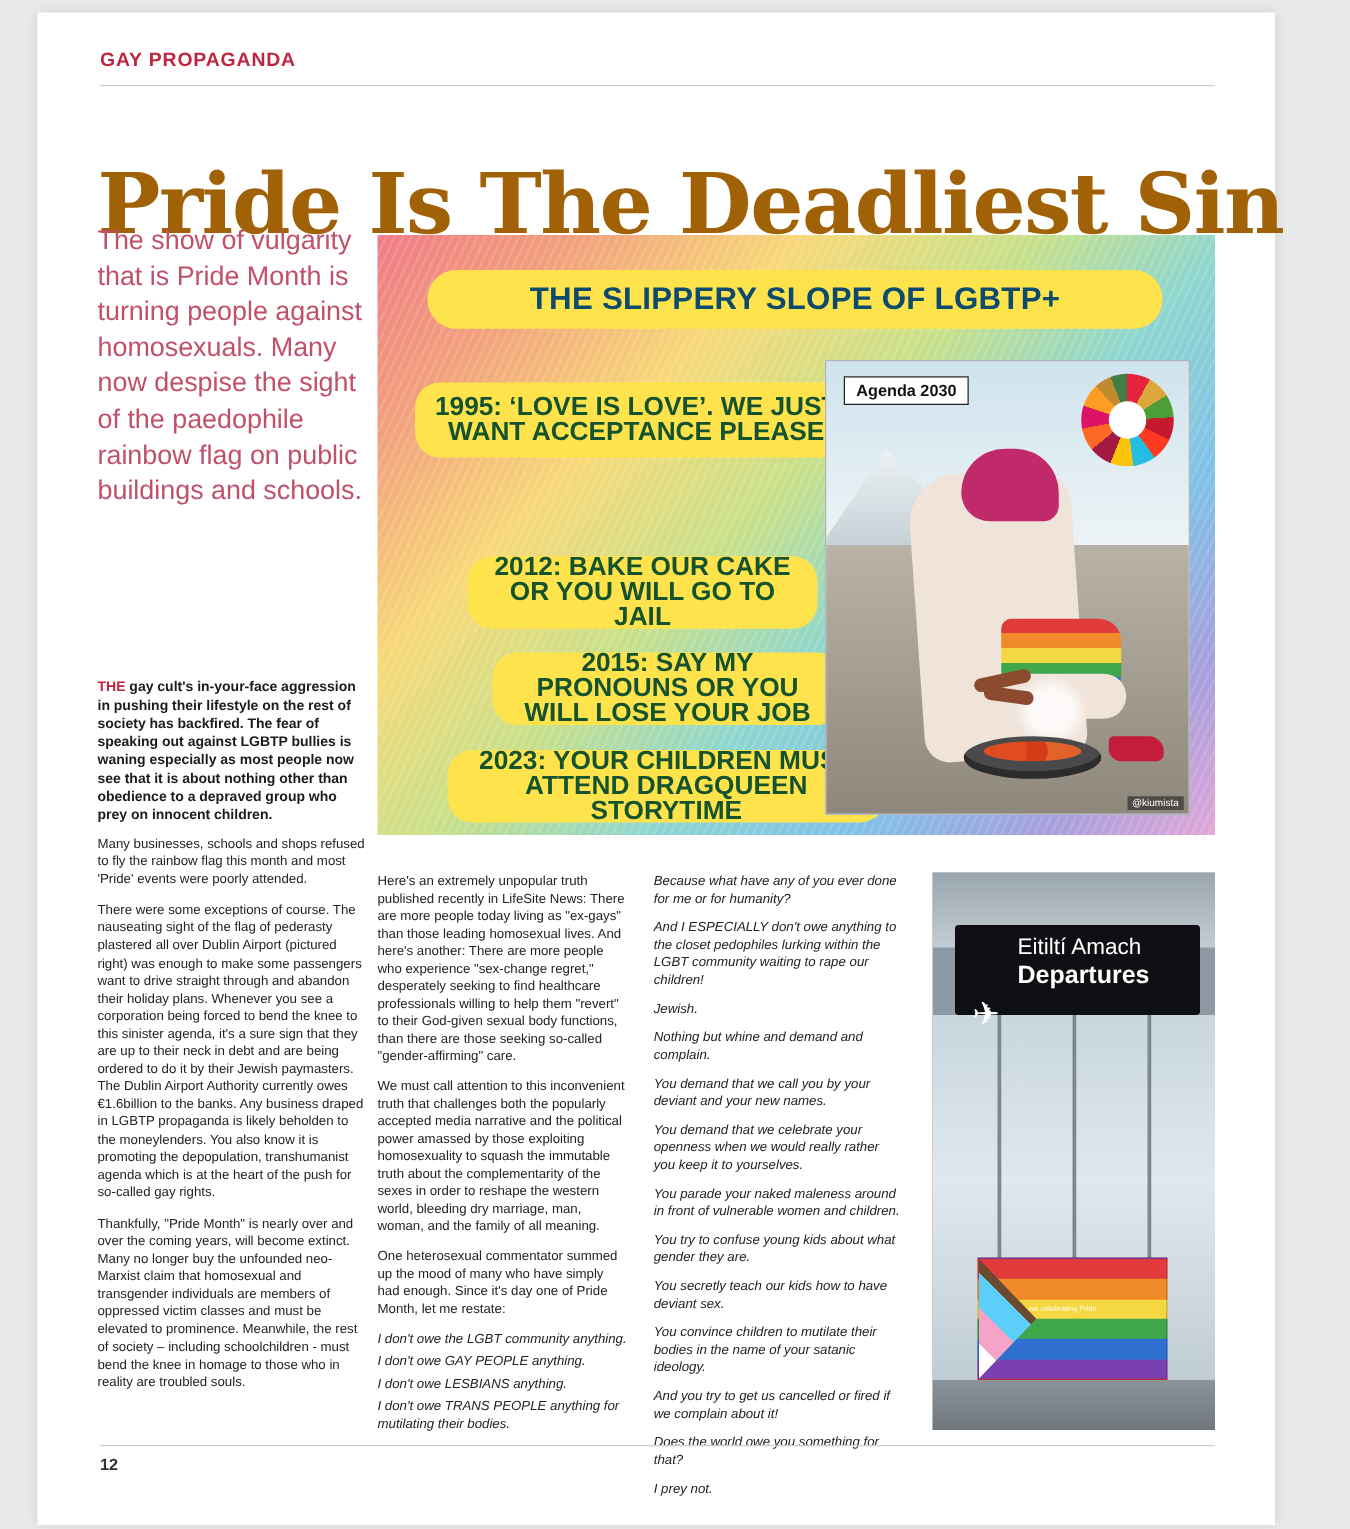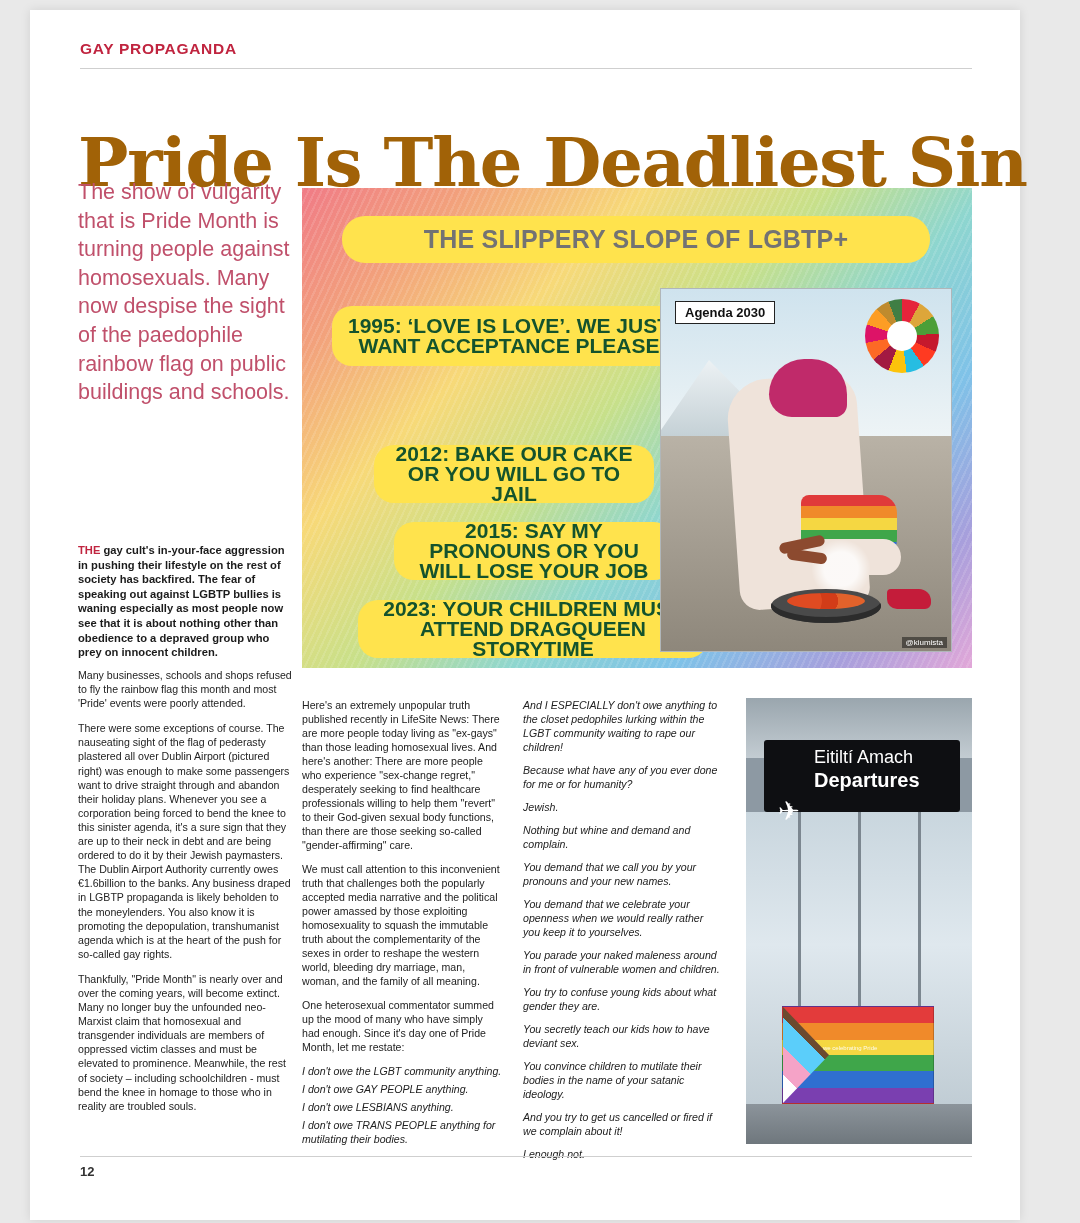--- a/index.html
+++ b/index.html
@@ -132,21 +132,21 @@
        rgba(255,255,255,0.12) 0px, rgba(255,255,255,0.12) 2px,
        rgba(255,255,255,0) 2px, rgba(255,255,255,0) 6px);
   }
   .meme-title {
     position: absolute;
     left: 40px; top: 28px;
     width: 588px; height: 47px;
     background: #ffe34d;
     border-radius: 23px;
     display: flex; align-items: center; justify-content: center;
-    font-size: 25px; font-weight: bold; color: #737373;
+    font-size: 25px; font-weight: bold; color: #0c4a6e;
     font-family: "Liberation Sans", sans-serif;
     letter-spacing: 0.2px;
   }
   .slope-item {
     position: absolute;
     background: #ffe34d;
     border-radius: 20px;
     color: #14532d;
     font-weight: bold;
     font-size: 21px;
@@ -335,32 +335,33 @@
       <p>Here's an extremely unpopular truth published recently in LifeSite News: There are more people today living as "ex-gays" than those leading homosexual lives. And here's another: There are more people who experience "sex-change regret," desperately seeking to find healthcare professionals willing to help them "revert" to their God-given sexual body functions, than there are those seeking so-called "gender-affirming" care.</p>
       <p>We must call attention to this inconvenient truth that challenges both the popularly accepted media narrative and the political power amassed by those exploiting homosexuality to squash the immutable truth about the complementarity of the sexes in order to reshape the western world, bleeding dry marriage, man, woman, and the family of all meaning.</p>
       <p>One heterosexual commentator summed up the mood of many who have simply had enough. Since it's day one of Pride Month, let me restate:</p>
       <p class="ital">I don't owe the LGBT community anything.</p>
       <p class="ital">I don't owe GAY PEOPLE anything.</p>
       <p class="ital">I don't owe LESBIANS anything.</p>
       <p class="ital">I don't owe TRANS PEOPLE anything for mutilating their bodies.</p>
     </div>
 
     <div class="col3">
+      <p>Because what have any of you ever done for me or for humanity?</p>
       <p>And I ESPECIALLY don't owe anything to the closet pedophiles lurking within the LGBT community waiting to rape our children!</p>
-      <p>Because what have any of you ever done for me or for humanity?</p>
       <p>Jewish.</p>
       <p>Nothing but whine and demand and complain.</p>
-      <p>You demand that we call you by your pronouns and your new names.</p>
+      <p>You demand that we call you by your deviant and your new names.</p>
       <p>You demand that we celebrate your openness when we would really rather you keep it to yourselves.</p>
       <p>You parade your naked maleness around in front of vulnerable women and children.</p>
       <p>You try to confuse young kids about what gender they are.</p>
       <p>You secretly teach our kids how to have deviant sex.</p>
       <p>You convince children to mutilate their bodies in the name of your satanic ideology.</p>
       <p>And you try to get us cancelled or fired if we complain about it!</p>
-      <p>I enough not.</p>
+      <p>Does the world owe you something for that?</p>
+      <p>I prey not.</p>
     </div>
 
     <div class="meme">
       <div class="meme-title">THE SLIPPERY SLOPE OF LGBTP+</div>
 
       <div class="slope-item s1">1995: ‘LOVE IS LOVE’. WE JUST WANT ACCEPTANCE PLEASE</div>
       <div class="slope-item s3">2012: BAKE OUR CAKE OR YOU WILL GO TO JAIL</div>
       <div class="slope-item s4">2015: SAY MY PRONOUNS OR YOU WILL LOSE YOUR JOB</div>
       <div class="slope-item s5">2023: YOUR CHILDREN MUST ATTEND DRAGQUEEN STORYTIME</div>
 

